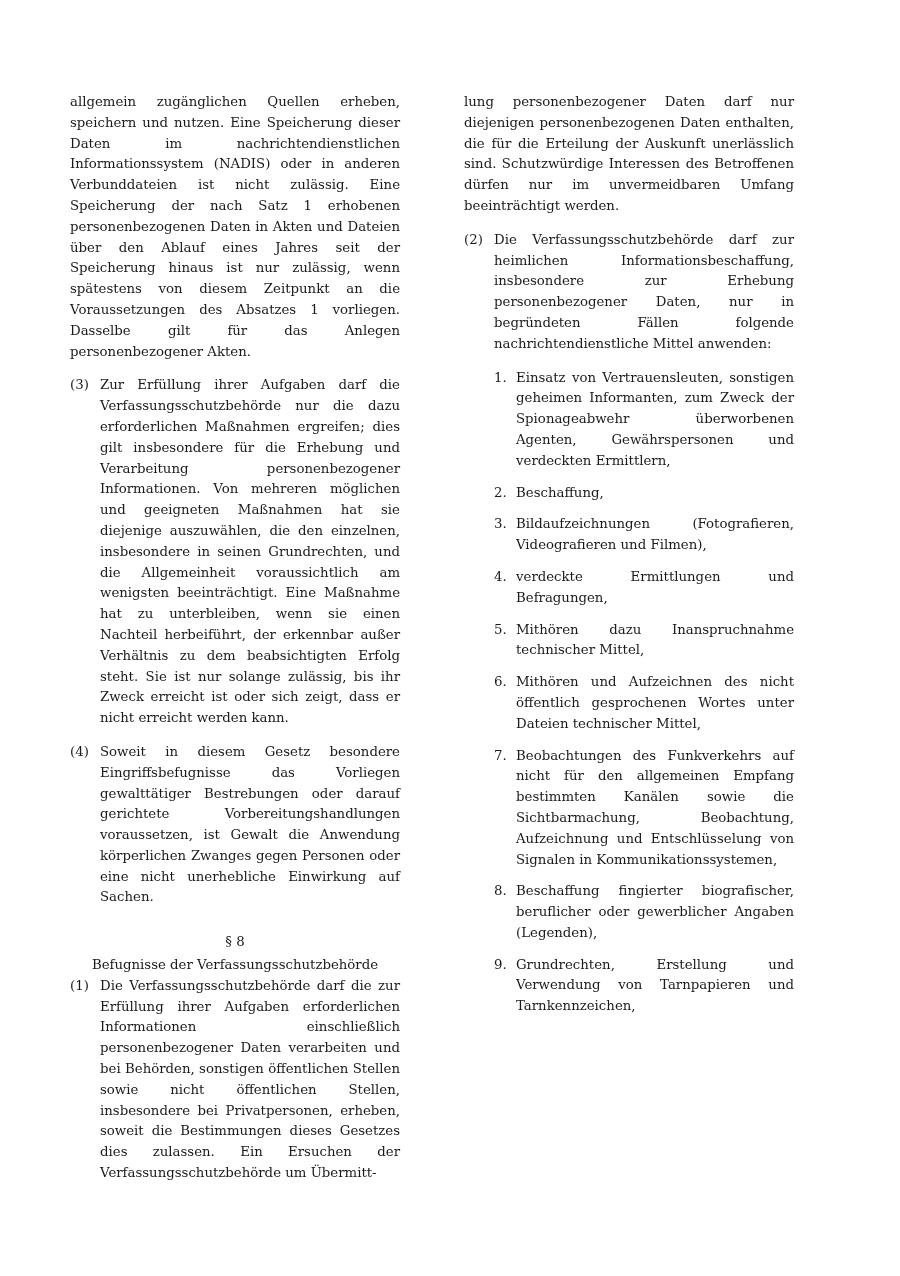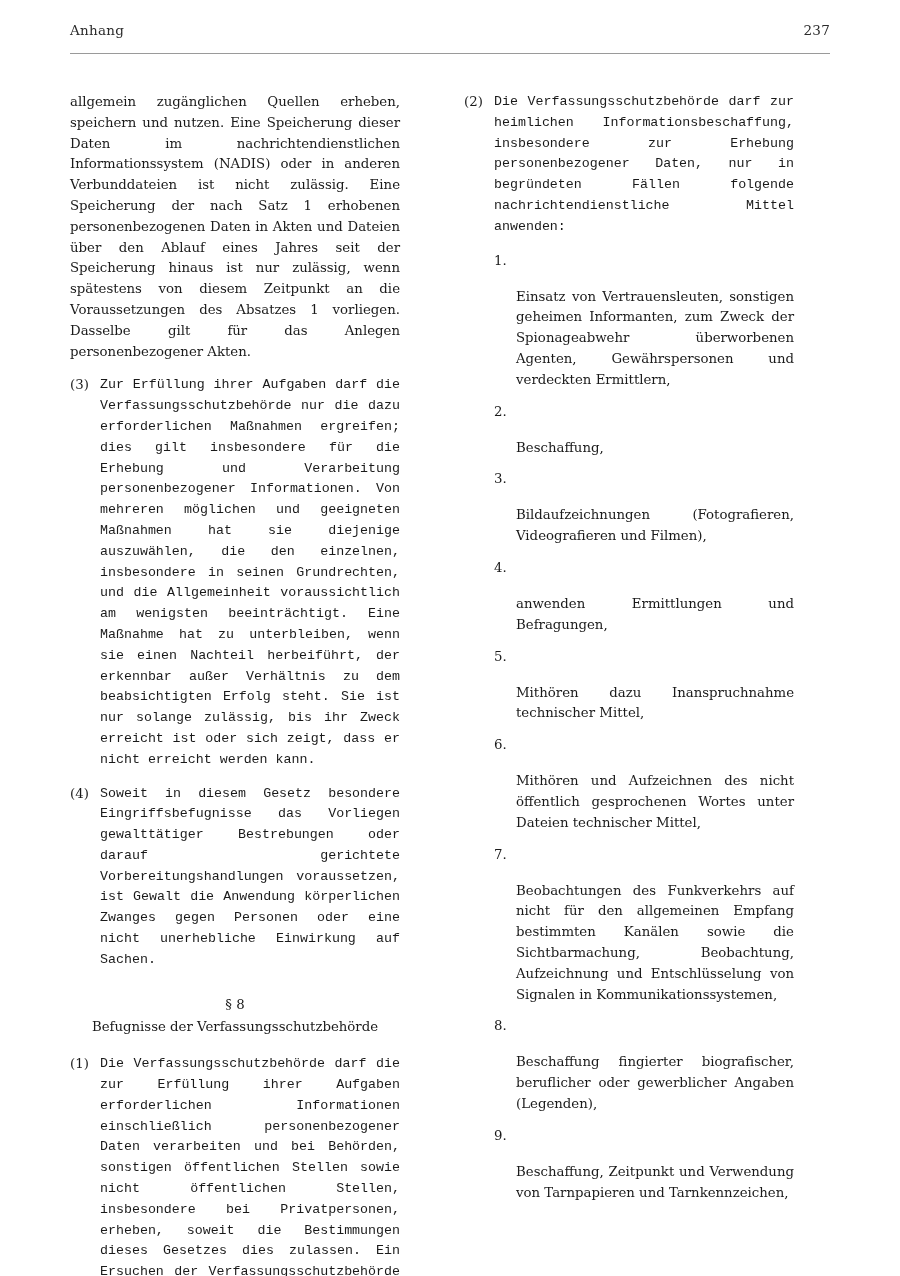--- a/index.html
+++ b/index.html
@@ -65,69 +65,63 @@
     margin-bottom: 13px;
   }
   .para .marker {
     width: 30px;
     flex: 0 0 30px;
     text-align: left;
   }
   .para .ptext {
     flex: 1 1 auto;
     text-align: justify;
-    font-family: Liberation Mono, monospace;
   }
 
   
   .plain {
     margin: 0 0 13px 0;
     text-align: justify;
   }
 
   
   .section-head {
     text-align: center;
     margin: 24px 0 2px 0;
     font-size: 13.3px;
   }
   .section-sub {
     text-align: center;
-    margin: 0 0 16px 0;
+    margin: 0 0 0 0;
     font-size: 13.3px;
   }
 
   
   .list {
     margin: 0 0 0 30px;
   }
   .list-item {
     display: flex;
     margin-bottom: 11px;
   }
   .list-item .lmarker {
     width: 22px;
     flex: 0 0 22px;
   }
   .list-item .ltext {
     flex: 1 1 auto;
     text-align: justify;
-    margin-top: 36px;
   }
   .last-item { margin-bottom: 0; }
 </style>
 </head>
 <body>
 
 <div class="page">
 
-  <div class="header">
-    <span class="head-left">Anhang</span>
-    <span class="head-right">237</span>
-  </div>
 
   <div class="columns">
 
     <div class="col">
 
       <p class="plain">allgemein zugänglichen Quellen erheben, speichern und nutzen. Eine Speicherung dieser Daten im nachrichtendienstlichen Informationssystem (NADIS) oder in anderen Verbunddateien ist nicht zulässig. Eine Speicherung der nach Satz 1 erhobenen personenbezogenen Daten in Akten und Dateien über den Ablauf eines Jahres seit der Speicherung hinaus ist nur zulässig, wenn spätestens von diesem Zeitpunkt an die Voraussetzungen des Absatzes 1 vorliegen. Dasselbe gilt für das Anlegen personenbezogener Akten.</p>
 
       <div class="para">
         <span class="marker">(3)</span>
         <span class="ptext">Zur Erfüllung ihrer Aufgaben darf die Verfassungsschutzbehörde nur die dazu erforderlichen Maßnahmen ergreifen; dies gilt insbesondere für die Erhebung und Verarbeitung personenbezogener Informationen. Von mehreren möglichen und geeigneten Maßnahmen hat sie diejenige auszuwählen, die den einzelnen, insbesondere in seinen Grundrechten, und die Allgemeinheit voraussichtlich am wenigsten beeinträchtigt. Eine Maßnahme hat zu unterbleiben, wenn sie einen Nachteil herbeiführt, der erkennbar außer Verhältnis zu dem beabsichtigten Erfolg steht. Sie ist nur solange zulässig, bis ihr Zweck erreicht ist oder sich zeigt, dass er nicht erreicht werden kann.</span>
@@ -143,20 +137,21 @@
 
       <div class="para">
         <span class="marker">(1)</span>
         <span class="ptext">Die Verfassungsschutzbehörde darf die zur Erfüllung ihrer Aufgaben erforderlichen Informationen einschließlich personenbezogener Daten verarbeiten und bei Behörden, sonstigen öffentlichen Stellen sowie nicht öffentlichen Stellen, insbesondere bei Privatpersonen, erheben, soweit die Bestimmungen dieses Gesetzes dies zulassen. Ein Ersuchen der Verfassungsschutzbehörde um Übermitt-</span>
       </div>
 
     </div>
 
     <div class="col">
 
+      <p class="plain">lung personenbezogener Daten darf nur diejenigen personenbezogenen Daten enthalten, die für die Erteilung der Auskunft unerlässlich sind. Schutzwürdige Interessen des Betroffenen dürfen nur im unvermeidbaren Umfang beeinträchtigt werden.</p>
 
       <div class="para">
         <span class="marker">(2)</span>
         <span class="ptext">Die Verfassungsschutzbehörde darf zur heimlichen Informationsbeschaffung, insbesondere zur Erhebung personenbezogener Daten, nur in begründeten Fällen folgende nachrichtendienstliche Mittel anwenden:</span>
       </div>
 
       <div class="list">
 
         <div class="list-item">
           <span class="lmarker">1.</span>
@@ -168,21 +163,21 @@
           <span class="ltext">Beschaffung,</span>
         </div>
 
         <div class="list-item">
           <span class="lmarker">3.</span>
           <span class="ltext">Bildaufzeichnungen (Fotografieren, Videografieren und Filmen),</span>
         </div>
 
         <div class="list-item">
           <span class="lmarker">4.</span>
-          <span class="ltext">anwenden Ermittlungen und Befragungen,</span>
+          <span class="ltext">verdeckte Ermittlungen und Befragungen,</span>
         </div>
 
         <div class="list-item">
           <span class="lmarker">5.</span>
           <span class="ltext">Mithören dazu Inanspruchnahme technischer Mittel,</span>
         </div>
 
         <div class="list-item">
           <span class="lmarker">6.</span>
           <span class="ltext">Mithören und Aufzeichnen des nicht öffentlich gesprochenen Wortes unter Dateien technischer Mittel,</span>
@@ -193,21 +188,21 @@
           <span class="ltext">Beobachtungen des Funkverkehrs auf nicht für den allgemeinen Empfang bestimmten Kanälen sowie die Sichtbarmachung, Beobachtung, Aufzeichnung und Entschlüsselung von Signalen in Kommunikationssystemen,</span>
         </div>
 
         <div class="list-item">
           <span class="lmarker">8.</span>
           <span class="ltext">Beschaffung fingierter biografischer, beruflicher oder gewerblicher Angaben (Legenden),</span>
         </div>
 
         <div class="list-item last-item">
           <span class="lmarker">9.</span>
-          <span class="ltext">Beschaffung, Zeitpunkt und Verwendung von Tarnpapieren und Tarnkennzeichen,</span>
+          <span class="ltext">Grundrechten, Erstellung und Verwendung von Tarnpapieren und Tarnkennzeichen,</span>
         </div>
 
       </div>
 
     </div>
 
   </div>
 </div>
 
 </body></html>

